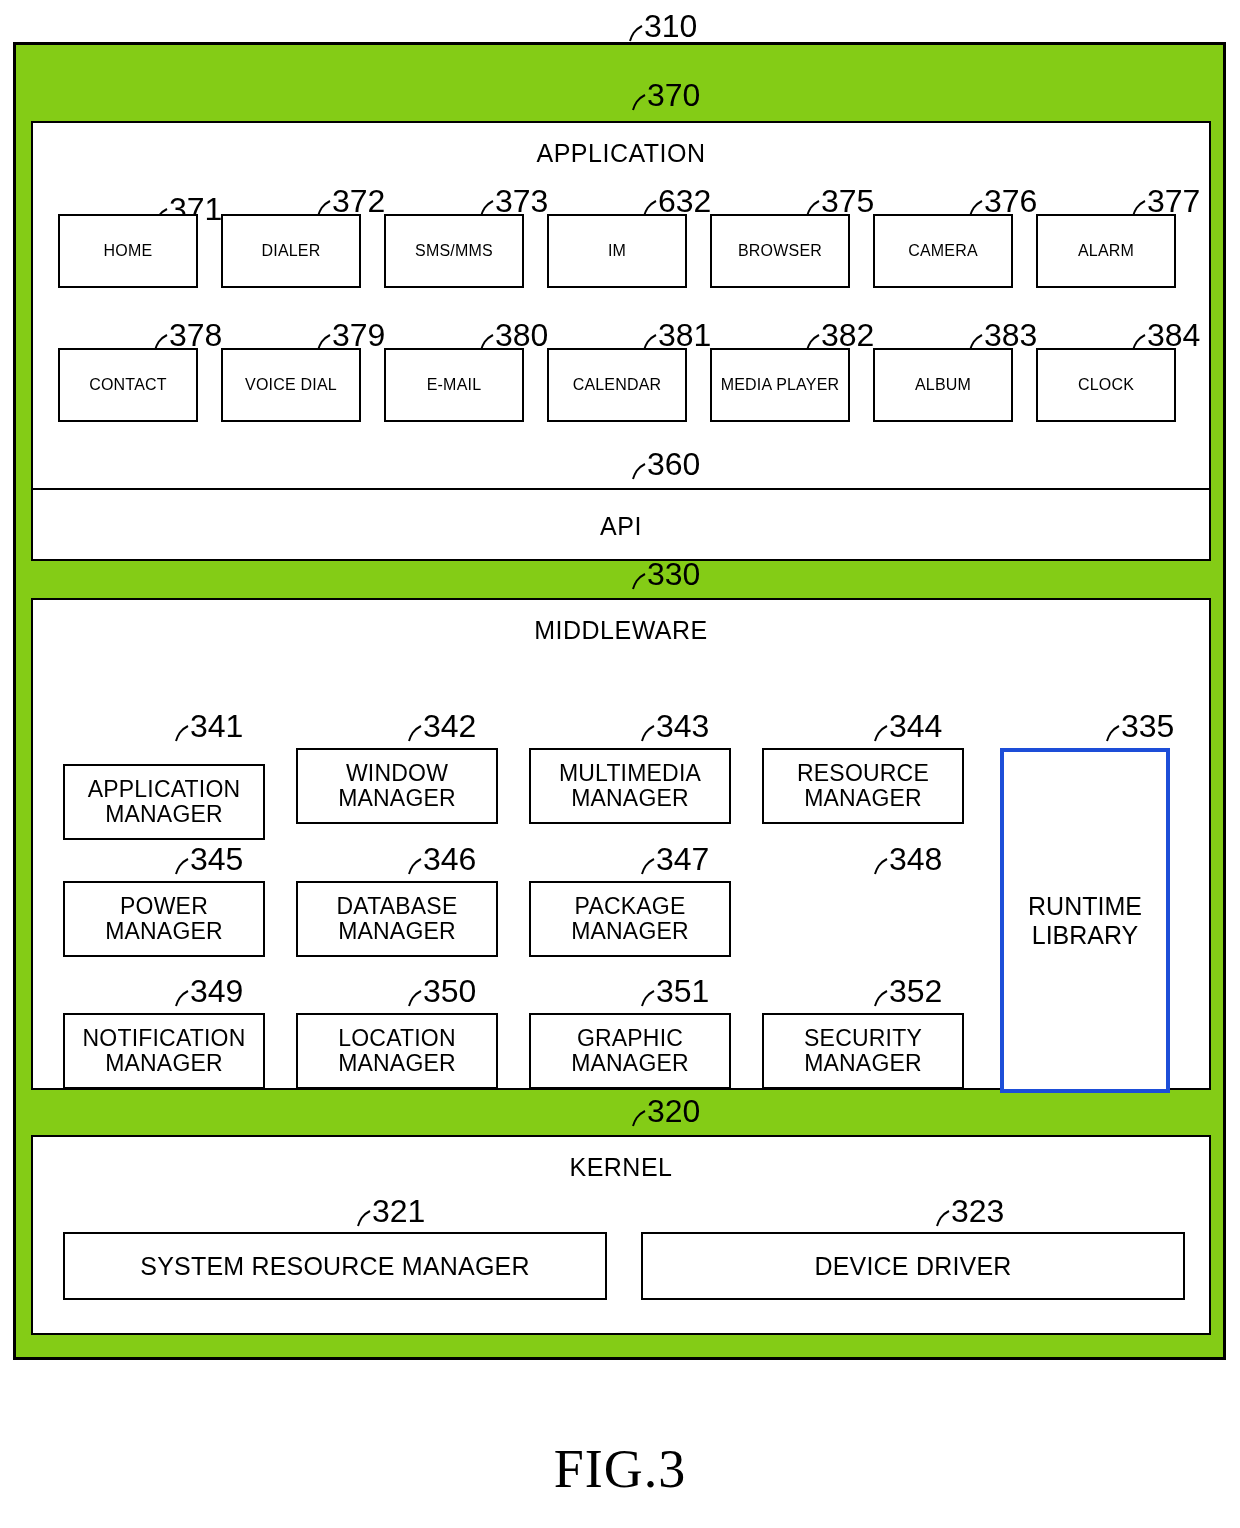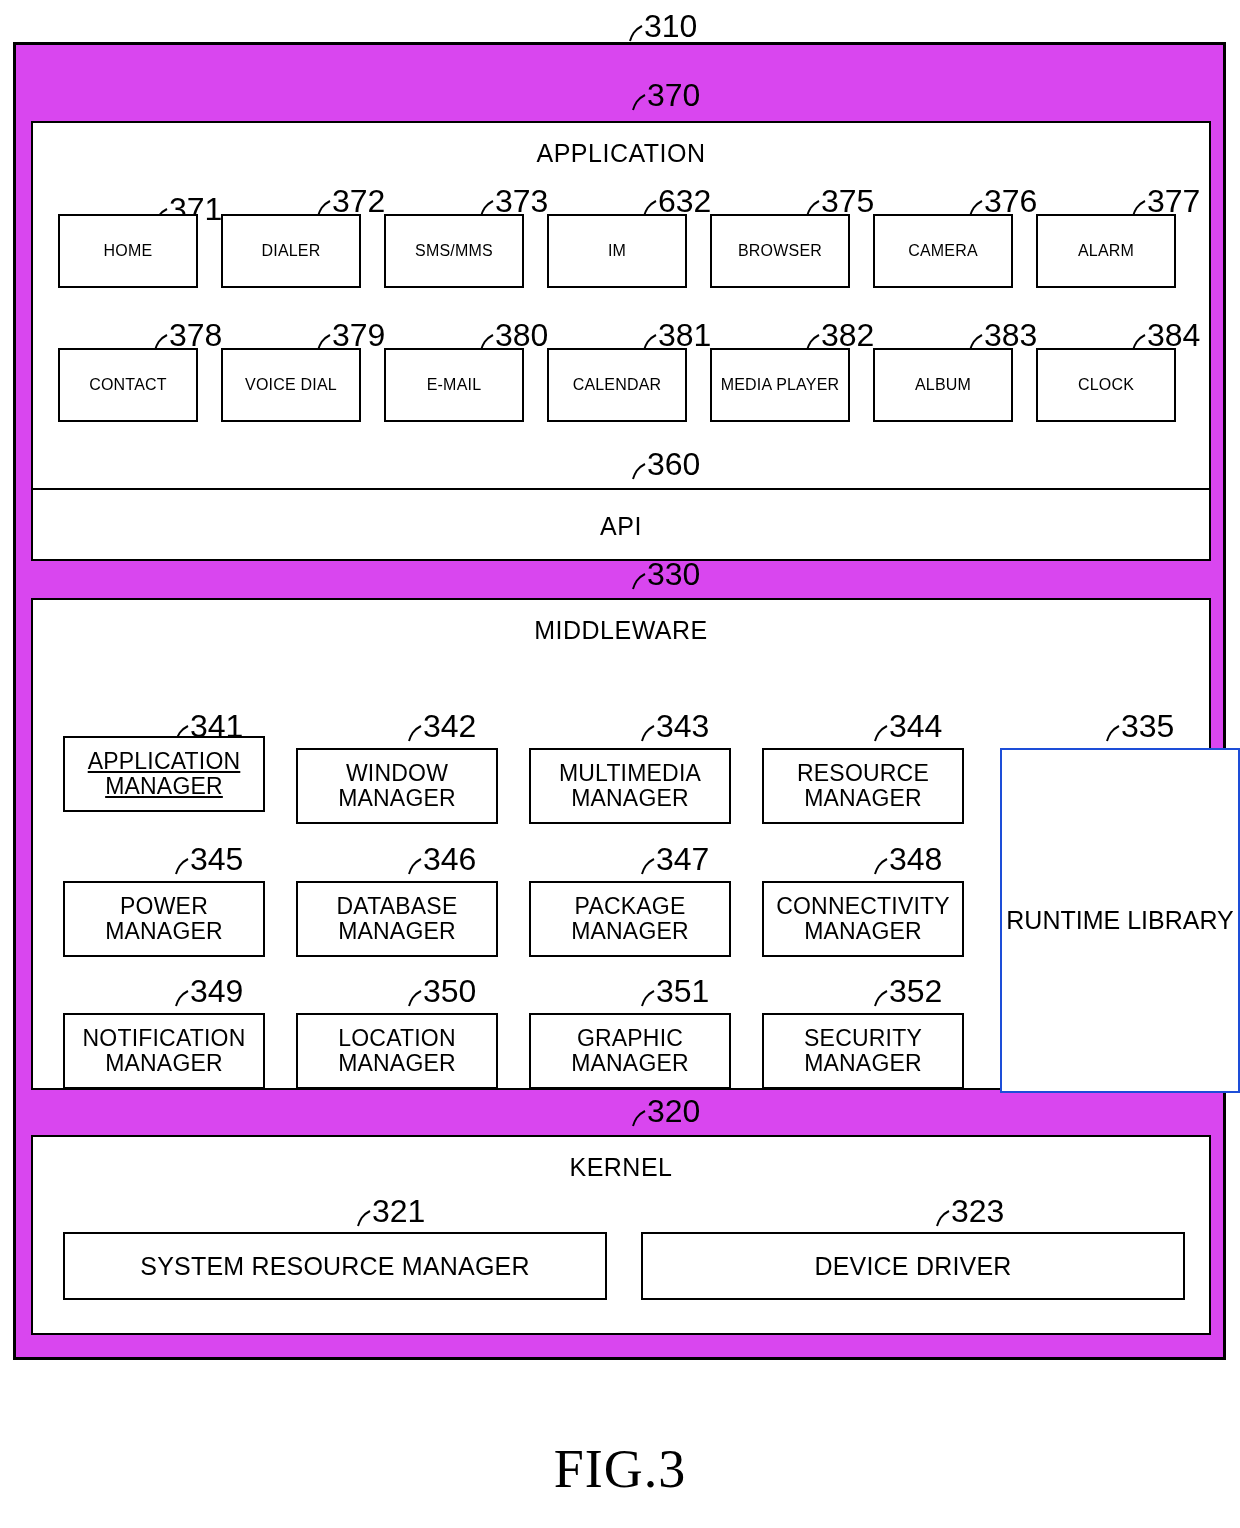--- a/index.html
+++ b/index.html
@@ -38,21 +38,21 @@
 
   
   #outer-frame {
     position: absolute;
     left: 13px;
     top: 42px;
     width: 1213px;
     height: 1318px;
     border: 3px solid #000;
     box-sizing: border-box;
-    background: #d946ef;
+    background: #84cc16;
   }
 
   
   .layer-panel {
     position: absolute;
     border: 2px solid #000;
     box-sizing: border-box;
     background: #fff;
   }
   .layer-title {
@@ -98,25 +98,25 @@
   .app-box { width: 140px; height: 74px; font-size: 16px; }
 
   .mw-box  { width: 202px; height: 76px; font-size: 23px; }
 
   .kernel-box { height: 68px; font-size: 25px; }
 
   #runtime-library-box {
     position: absolute;
     left: 967px;
     top: 148px;
-    width: 240px;
+    width: 170px;
     height: 345px;
     box-sizing: border-box;
     background: #fff;
-    border: 2px solid #1d4ed8;
+    border: 4px solid #1d4ed8;
     display: flex;
     align-items: center;
     justify-content: center;
     text-align: center;
     font-size: 25px;
     line-height: 1.15;
   }
   #runtime-library-box::after {
     content: "";
     position: absolute;
@@ -283,21 +283,21 @@
     <div class="ref" style="left:375px; top:110px;"><span class="hook"><svg width="14" height="20" viewBox="0 0 14 20">
             <path d="M1 19 C3 13, 5 8, 13 4" stroke="#000" stroke-width="2" fill="none"></path>
           </svg></span><span>342</span></div>
     <div class="ref" style="left:608px; top:110px;"><span class="hook"><svg width="14" height="20" viewBox="0 0 14 20">
             <path d="M1 19 C3 13, 5 8, 13 4" stroke="#000" stroke-width="2" fill="none"></path>
           </svg></span><span>343</span></div>
     <div class="ref" style="left:841px; top:110px;"><span class="hook"><svg width="14" height="20" viewBox="0 0 14 20">
             <path d="M1 19 C3 13, 5 8, 13 4" stroke="#000" stroke-width="2" fill="none"></path>
           </svg></span><span>344</span></div>
 
-    <div class="box mw-box" style="left:30px;  top:136px;text-decoration:underline;">
+    <div class="box mw-box" style="left:30px;  top:164px;">
         <span>APPLICATION MANAGER</span>
       </div>
     <div class="box mw-box" style="left:263px; top:148px;">
         <span>WINDOW MANAGER</span>
       </div>
     <div class="box mw-box" style="left:496px; top:148px;">
         <span>MULTIMEDIA MANAGER</span>
       </div>
     <div class="box mw-box" style="left:729px; top:148px;">
         <span>RESOURCE MANAGER</span>
@@ -317,23 +317,20 @@
           </svg></span><span>348</span></div>
 
     <div class="box mw-box" style="left:30px;  top:281px;">
         <span>POWER MANAGER</span>
       </div>
     <div class="box mw-box" style="left:263px; top:281px;">
         <span>DATABASE MANAGER</span>
       </div>
     <div class="box mw-box" style="left:496px; top:281px;">
         <span>PACKAGE MANAGER</span>
-      </div>
-    <div class="box mw-box" style="left:729px; top:281px;">
-        <span>CONNECTIVITY MANAGER</span>
       </div>
 
     <div class="ref" style="left:142px; top:375px;"><span class="hook"><svg width="14" height="20" viewBox="0 0 14 20">
             <path d="M1 19 C3 13, 5 8, 13 4" stroke="#000" stroke-width="2" fill="none"></path>
           </svg></span><span>349</span></div>
     <div class="ref" style="left:375px; top:375px;"><span class="hook"><svg width="14" height="20" viewBox="0 0 14 20">
             <path d="M1 19 C3 13, 5 8, 13 4" stroke="#000" stroke-width="2" fill="none"></path>
           </svg></span><span>350</span></div>
     <div class="ref" style="left:608px; top:375px;"><span class="hook"><svg width="14" height="20" viewBox="0 0 14 20">
             <path d="M1 19 C3 13, 5 8, 13 4" stroke="#000" stroke-width="2" fill="none"></path>

